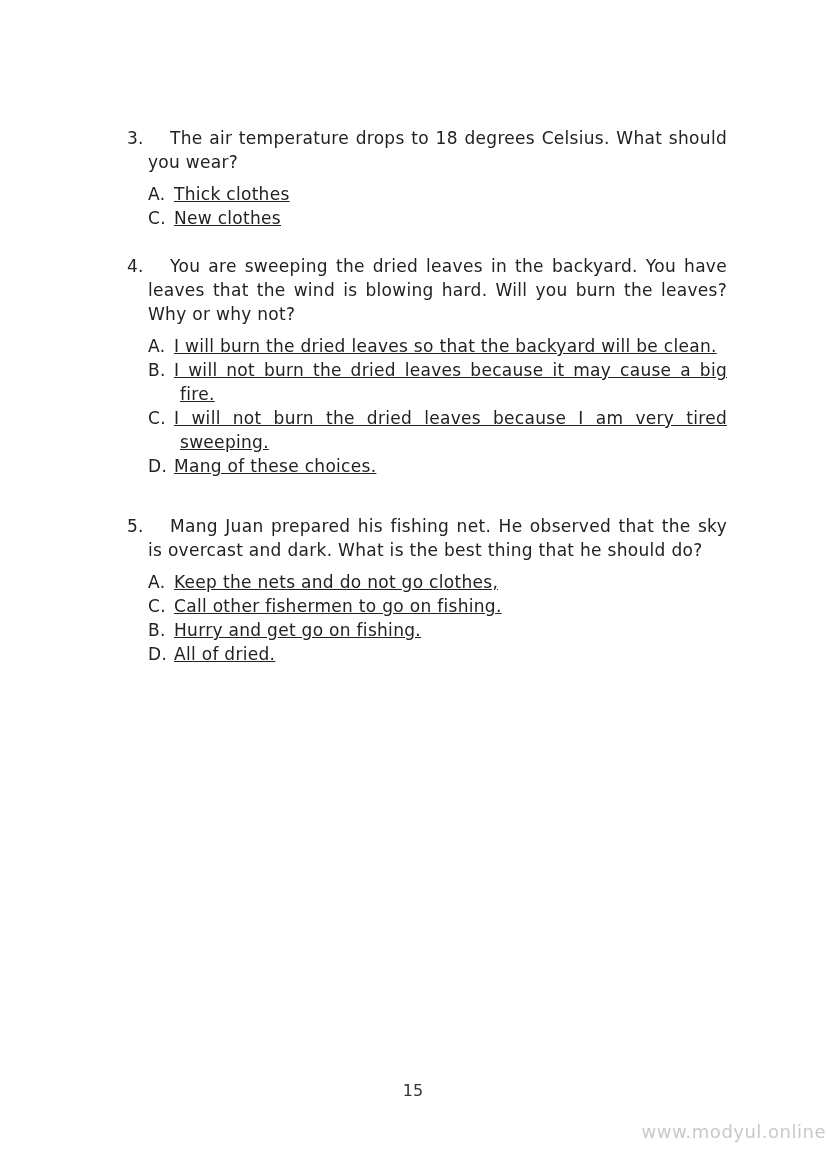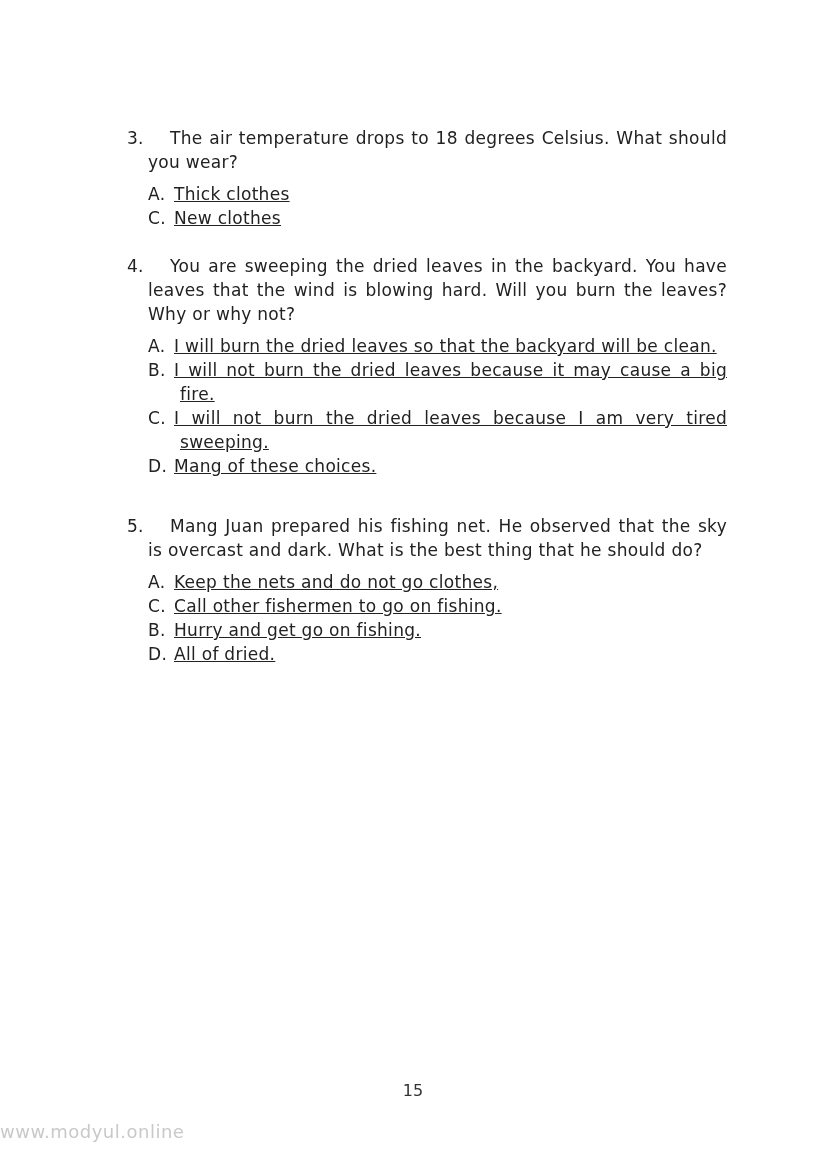--- a/index.html
+++ b/index.html
@@ -65,21 +65,21 @@
     text-align: center;
     font-size: 16px;
     line-height: 20px;
     color: #333333;
   }
   .watermark {
     position: absolute;
     top: 1120px;
     left: 0;
     width: 826px;
-    text-align: left;
+    text-align: right;
     font-size: 18px;
     line-height: 24px;
     letter-spacing: 0.5px;
     color: var(--watermark);
   }
 </style>
 </head>
 <body>
 
 <div class="page">

